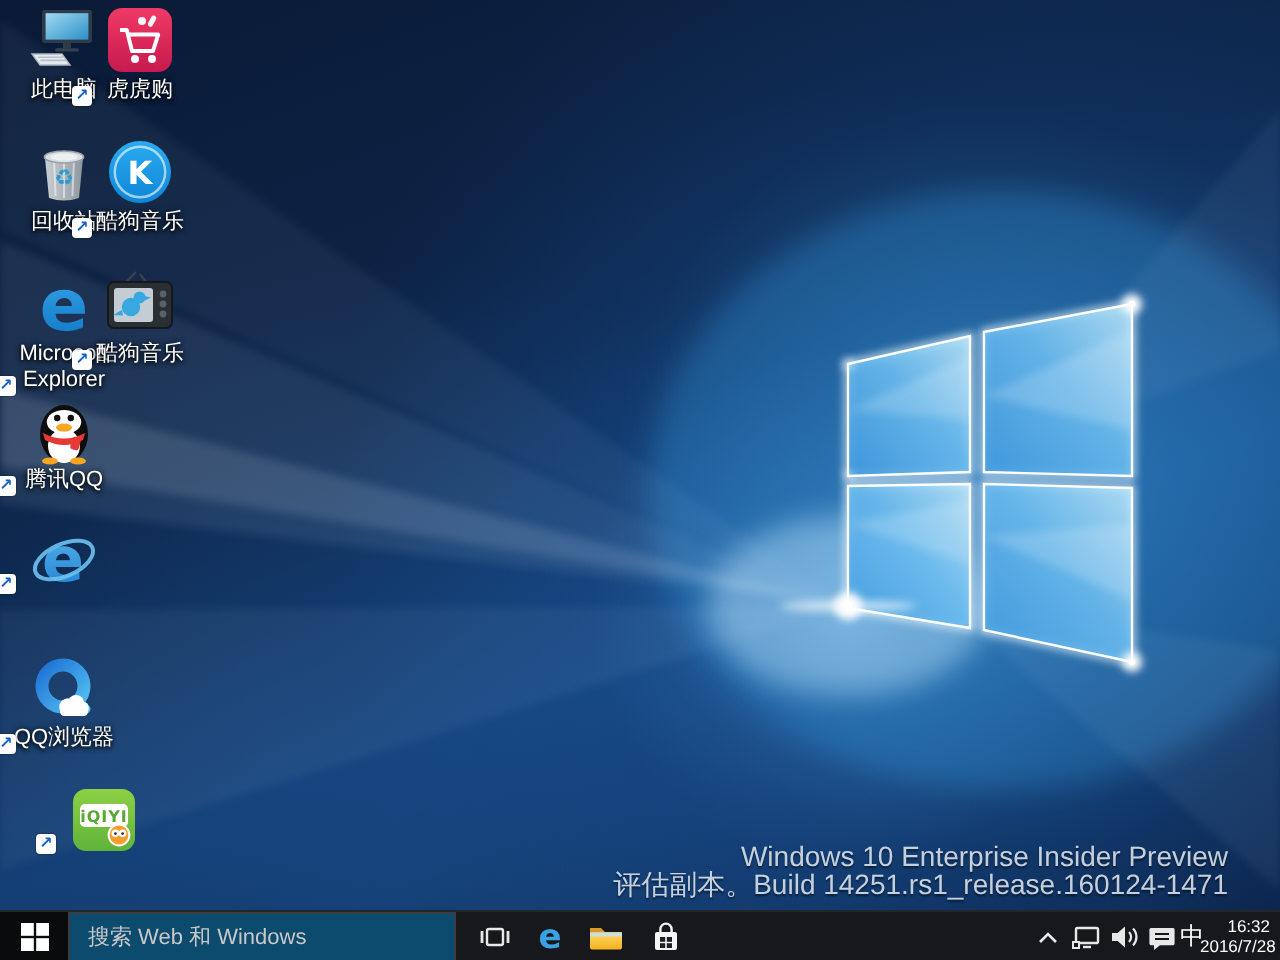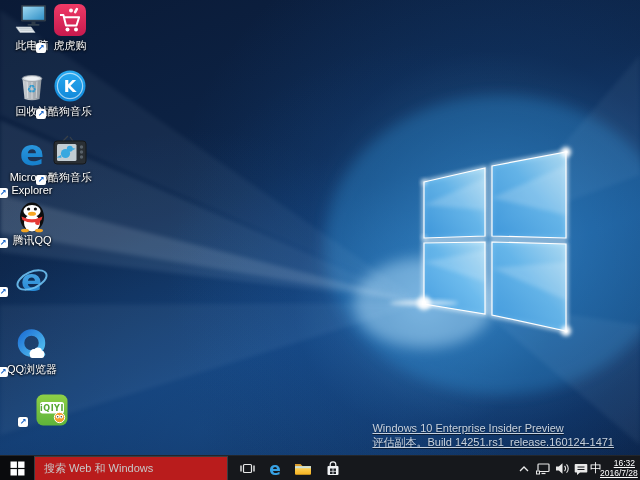--- a/index.html
+++ b/index.html
@@ -27,51 +27,50 @@
     word-break:break-word;
   }
   .shortcut-badge {
     position:absolute; left:-2px; bottom:-1px; width:10px; height:10px;
     background:#fff; border-radius:2px; box-shadow:0 0 1px rgba(0,0,0,.6);
     font-size:8px; line-height:10px; font-weight:bold; color:#1462c8; text-align:center;
   }
 
   
   .watermark {
-    position:absolute; right:26px; top:421px; 
-    color:rgba(222,231,241,0.88); font-size:11px; line-height:14px;
+    position:absolute; right:26px; top:421px; text-align:right;
+    color:rgba(222,231,241,0.88); font-size:14px; line-height:14px;
     text-shadow:0 1px 1px rgba(0,0,0,.5);
-    text-decoration:underline;
   }
 
   
   .taskbar {
     position:absolute; left:0; bottom:0; width:640px; height:25px;
     background:#16181c; border-top:1px solid #23262b;
   }
   .taskbar > * { position:absolute; top:0; height:25px; }
   .tb-start { left:0; width:34px; background:#0a0b0d; border:none; display:flex; align-items:center; justify-content:center; cursor:pointer; }
   .tb-search {
-    left:34px; width:194px; background:#b91c1c; border:1px solid #3a3d41;
+    left:34px; width:194px; background:#0c4a6e; border:1px solid #3a3d41;
     display:flex; align-items:center; padding-left:9px; cursor:text;
   }
   .tb-search-text { font-size:11px; color:#c8c8c8; white-space:nowrap; }
   .tb-btn { background:transparent; border:none; display:flex; align-items:center; justify-content:center; cursor:pointer; }
   .tb-taskview { left:234px; width:26px; }
   .tb-edge { left:262px; width:26px; }
   .tb-folder { left:290px; width:26px; }
   .tb-store { left:320px; width:26px; }
   .edge-e { font-size:17px; font-weight:bold; color:#38a2e4; font-family:"DejaVu Sans","Liberation Sans",sans-serif; }
   .tray-chevron { left:516px; width:16px; }
   .tray-network { left:534px; width:18px; }
   .tray-volume  { left:553px; width:18px; }
   .tray-action  { left:572px; width:17px; }
   .tray-ime { left:589px; width:14px; font-size:12px; color:#fff; display:flex; align-items:center; justify-content:center; cursor:pointer; }
   .tray-clock { left:600px; width:38px; text-align:right; padding:2px 3px 0 0; color:#fff; cursor:pointer; }
-  .tray-clock div { font-size:8.5px; line-height:10px; white-space:nowrap;text-decoration:underline; }
+  .tray-clock div { font-size:8.5px; line-height:10px; white-space:nowrap; }
 </style>
 </head>
 <body>
 
 <div class="screen">
 
   <div class="wallpaper">
     <svg class="hero" width="640" height="455" viewBox="0 0 640 455">
       <defs>
         <linearGradient id="paneG" x1="1" y1="0" x2="0" y2="1">

